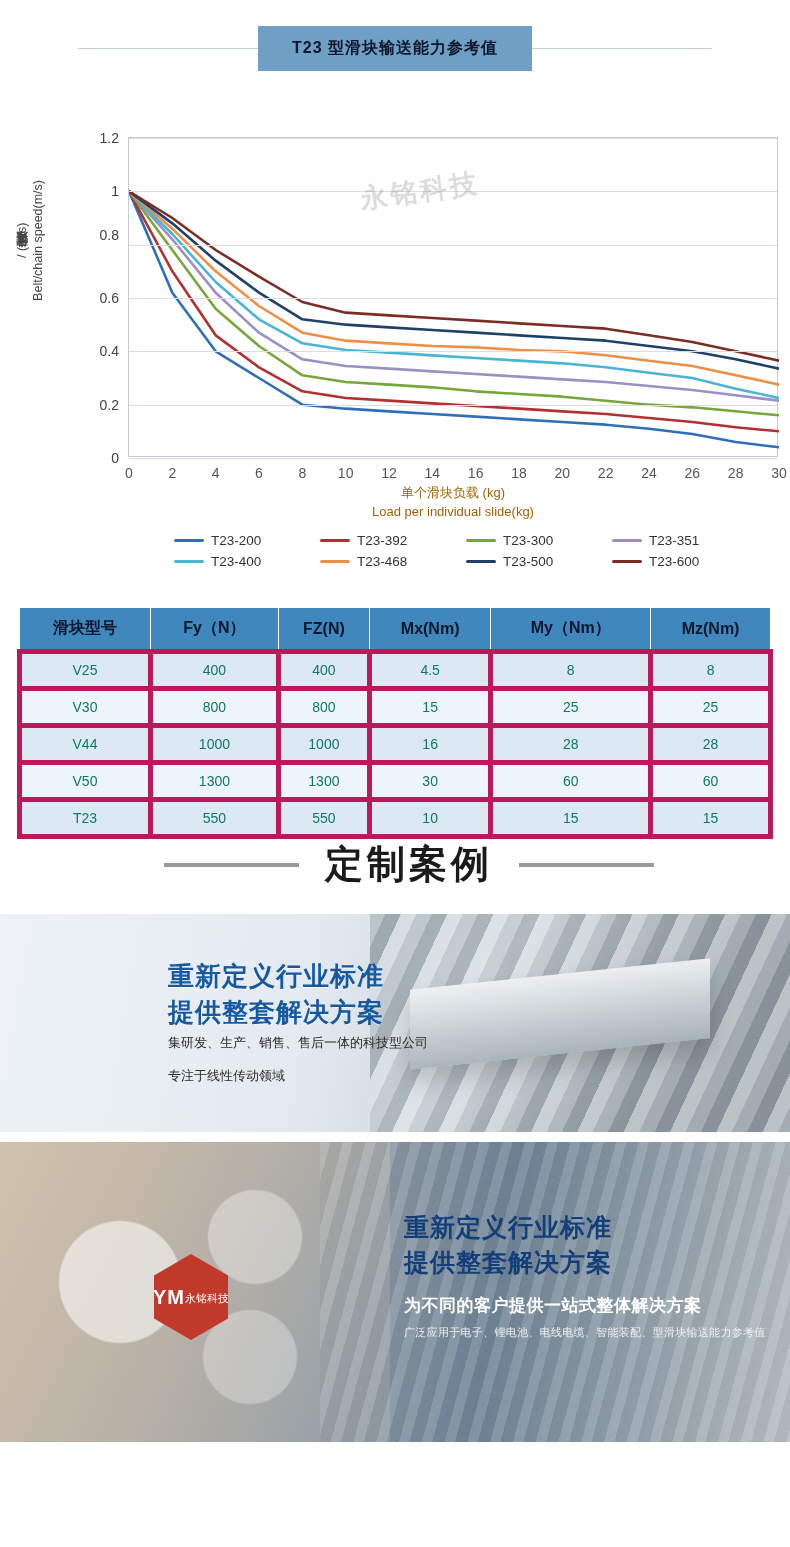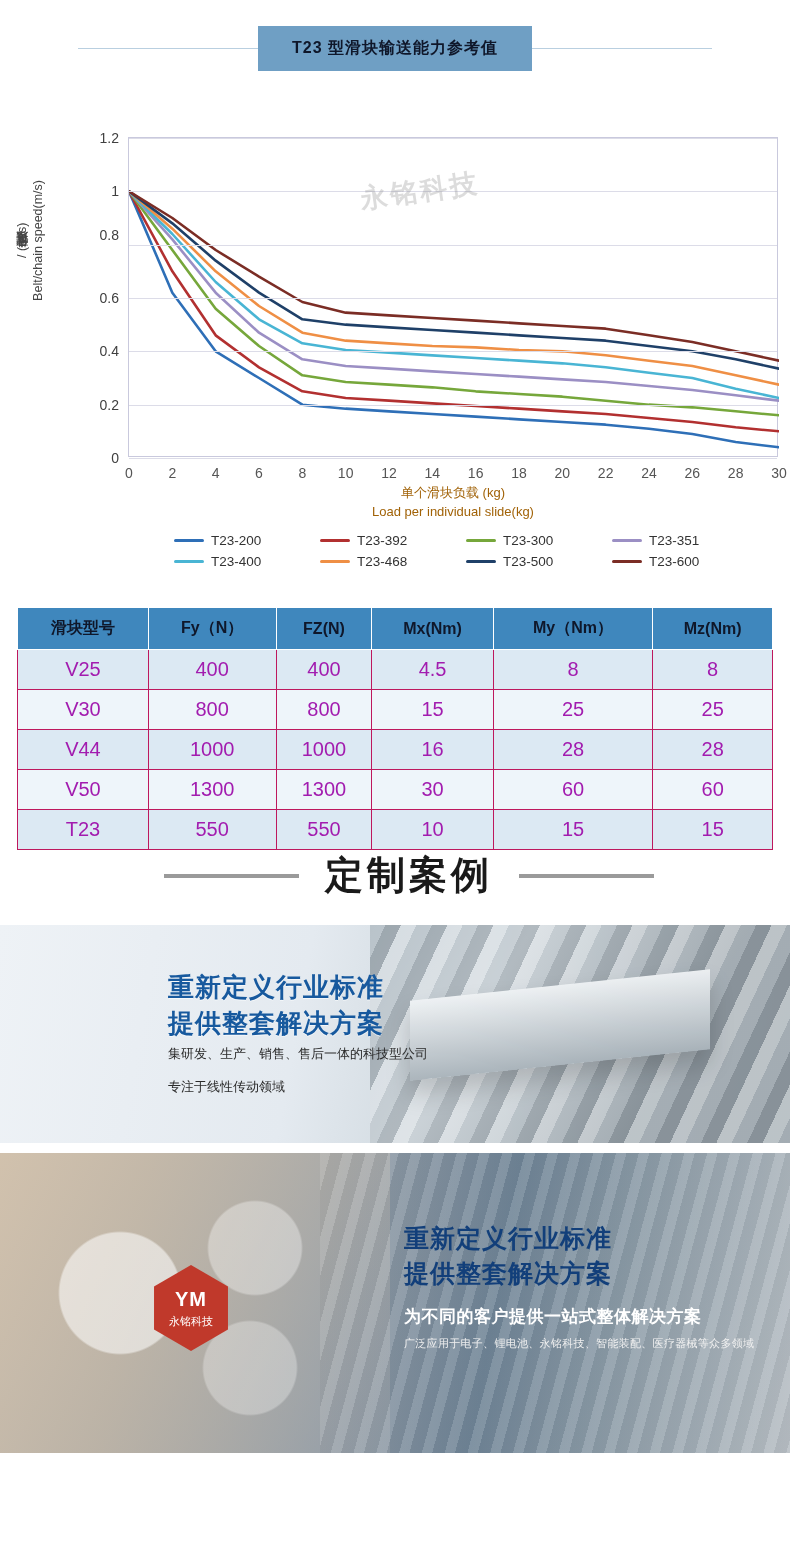--- a/index.html
+++ b/index.html
@@ -106,25 +106,25 @@
     background: #3f87bd;
     color: #0f172a;
     font-size: 16px;
     font-weight: bold;
     padding: 10px 4px;
     border: 1px solid #ffffff;
     text-align: center;
     white-space: nowrap;
   }
   table.cap-table td {
-    border: 1px solid #be185d;
+    border: 5px solid #be185d;
     text-align: center;
     padding: 8px 4px;
-    font-size: 20px;
-    color: #a21caf;
+    font-size: 14px;
+    color: #0f766e;
   }
   table.cap-table tr.row-odd td { background: #dce9f3; }
   table.cap-table tr.row-even td { background: #eef5fa; }
 
   
   #case-heading {
     display: flex; align-items: center; justify-content: center; gap: 26px; padding-left: 28px;
   }
   #case-heading .bar { width: 135px; height: 4px; background: #9a9a9a; }
   #case-heading .txt {
@@ -179,21 +179,21 @@
       radial-gradient(circle at 250px 215px, rgba(255,255,255,0.30) 0 46px, rgba(255,255,255,0) 48px),
       linear-gradient(120deg, rgba(210,195,175,0.9), rgba(150,160,170,0.6));
   }
   .hexbadge {
     position: absolute;
     left: 148px; top: 112px;
     width: 86px; height: 86px;
     background: #c0392b;
     clip-path: polygon(50% 0%, 93% 25%, 93% 75%, 50% 100%, 7% 75%, 7% 25%);
     color: #fff; text-align: center;
-    display: flex; flex-direction: column; align-items: center; justify-content: center;
+    display: flex; flex-direction: row; align-items: center; justify-content: center;
     z-index: 4;
   }
   .hexbadge .ym { font-size: 20px; font-weight: bold; letter-spacing: 1px; }
   .hexbadge .cn { font-size: 11px; margin-top: 3px; }
   #photo2 .right-machine {
     position: absolute; right: 0; top: 0; width: 470px; height: 300px;
     background: repeating-linear-gradient(105deg, rgba(255,255,255,0.20) 0px, rgba(255,255,255,0.20) 10px, rgba(0,0,0,0.06) 10px, rgba(0,0,0,0.06) 22px);
     opacity: .6;
   }
   .photo2-text {
@@ -390,15 +390,15 @@
   <div class="parts"></div>
   <div class="right-machine"></div>
   <div class="hexbadge">
     <div class="ym">YM</div>
     <div class="cn">永铭科技</div>
   </div>
   <div class="photo2-text">
     <div class="h1">重新定义行业标准</div>
     <div class="h1">提供整套解决方案</div>
     <div class="h2">为不同的客户提供一站式整体解决方案</div>
-    <div class="h3">广泛应用于电子、锂电池、永铭科技、智能装配、医疗器械等众多领域</div>
+    <div class="h3">广泛应用于电子、锂电池、电线电缆、智能装配、型滑块输送能力参考值</div>
   </div>
 </section>
 
 </body></html>

